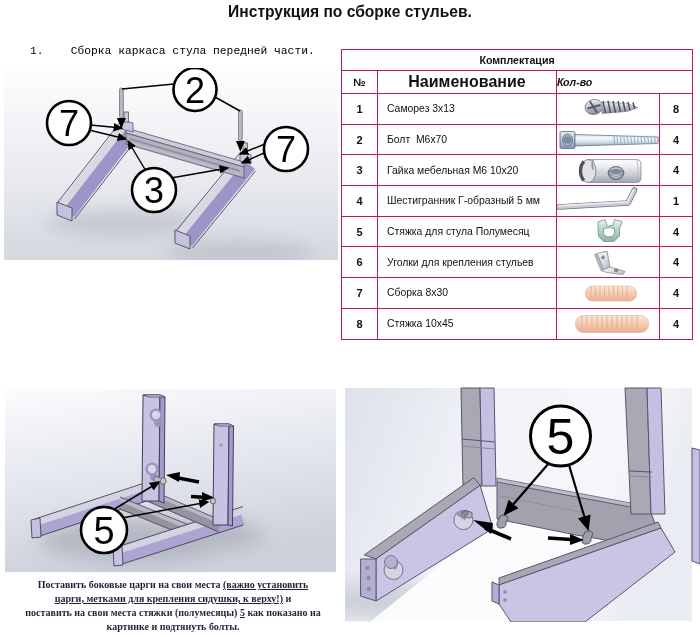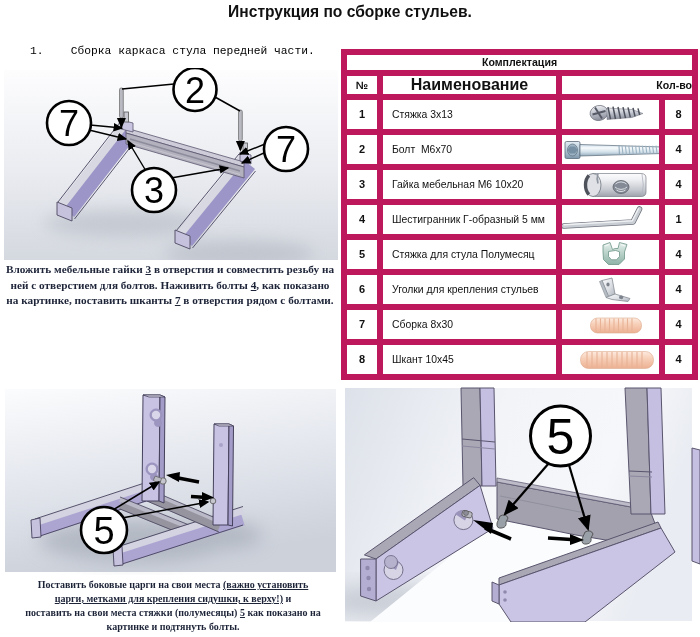--- a/index.html
+++ b/index.html
@@ -4,58 +4,57 @@
 <style>
 html,body{margin:0;padding:0;}
 #page{position:relative;width:700px;height:637px;background:#ffffff;overflow:hidden;font-family:"Liberation Sans",sans-serif;}
 #title{position:absolute;left:0;top:3px;width:700px;text-align:center;font-weight:bold;font-size:15.6px;color:#111;}
 #sec1{position:absolute;left:30px;top:45px;font-family:Liberation Mono, monospace;font-size:11.3px;color:#000;}
 #para1{position:absolute;left:2px;top:262px;width:336px;text-align:center;font-family:"Liberation Serif",serif;font-weight:bold;font-size:11.25px;line-height:15.5px;color:#1d2438;}
 #para2{position:absolute;left:0px;top:578px;width:346px;text-align:center;font-family:Liberation Serif, serif;font-weight:bold;font-size:10px;line-height:14px;color:#1d2438;}
 u{text-decoration:underline;}
 
 #tbl{position:absolute;left:341px;top:49px;border-collapse:collapse;table-layout:fixed;width:352px;}
-#tbl td{border:6px solid #be185d;padding:0;font-size:10.4px;color:#111;overflow:hidden;}
+#tbl td{border:1px solid #be185d;padding:0;font-size:10.4px;color:#111;overflow:hidden;}
 #tbl .num{text-align:center;font-weight:bold;font-size:11px !important;}
 #tbl .nm{padding-left:9px;}
 #tbl .ic{text-align:center;}
 #tbl .ic svg{display:block;margin:0 auto;}
 #drw1{position:absolute;left:4px;top:68px;}
 #drw2{position:absolute;left:3px;top:385px;}
 #drw3{position:absolute;left:345px;top:386px;}
 </style>
 </head>
 <body>
 <div id="page">
   <div id="title">Инструкция по сборке стульев.</div>
   <div id="sec1">1.&nbsp;&nbsp;&nbsp;&nbsp;Сборка каркаса стула передней части.</div>
 
-  <div id="para1">Вложить мебельные гайки <u>3</u> в отверстия и совместить резьбу на<br>ней с отверстием для болтов. Наживить болты <u>4</u>, как показано<br>на картинке, поставить шканты <u>7</u> в отверстия рядом с болтами.</div>
 
   <div id="para2">Поставить боковые царги на свои места <u>(важно установить</u><br><u>царги, метками для крепления сидушки, к верху!)</u> и<br>поставить на свои места стяжки (полумесяцы) <u>5</u> как показано на<br>картинке и подтянуть болты.</div>
 
   <table id="tbl" cellspacing="0">
     <colgroup>
         <col style="width:36px">
         <col style="width:179px">
         <col style="width:103px">
         <col style="width:33px">
       </colgroup>
     <tbody>
         <tr style="height:20.5px">
           <td colspan="4" style="text-align:center;font-weight:bold;font-size:10.6px;">Комплектация</td>
         </tr>
     <tr style="height:23.5px">
       <td class="num" style="font-size:10.6px;">№</td>
       <td style="text-align:center;font-weight:bold;font-size:16px;">Наименование</td>
-      <td colspan="2" style="text-align:right;font-weight:bold;font-size:10.6px;">Кол-во</td>
+      <td colspan="2" style="text-align:left;font-weight:bold;font-size:10.6px;font-style:italic;">Кол-во</td>
     </tr>
     <tr style="height:30.7px">
           <td class="num">1</td>
-          <td class="nm">Стяжка 3х13</td>
+          <td class="nm">Саморез 3х13</td>
           <td class="ic">
             <svg width="104" height="29" viewBox="0 0 104 29">
               <defs>
                 <linearGradient id="scr" x1="0" y1="0" x2="0" y2="1">
                   <stop offset="0" stop-color="#f0f1f4"></stop>
                   <stop offset="0.5" stop-color="#b9bdc7"></stop>
                   <stop offset="1" stop-color="#878b98"></stop>
                 </linearGradient>
               </defs>
               <ellipse cx="37" cy="13" rx="9" ry="7.5" fill="url(#scr)" stroke="#6a6e7a" stroke-width="0.7" transform="rotate(-12 37 13)"></ellipse>
@@ -194,21 +193,21 @@
                 </linearGradient>
               </defs>
               <rect x="28.5" y="8" width="51" height="15" rx="7" fill="url(#dw1)" stroke="#dcab8e" stroke-width="0.6"></rect>
               <path d="M34,8.5 l0,14 m4.5,-14 l0,14 m4.5,-14 l0,14 m4.5,-14 l0,14 m4.5,-14 l0,14 m4.5,-14 l0,14 m4.5,-14 l0,14 m4.5,-14 l0,14 m4.5,-14 l0,14" stroke="#e7b296" stroke-width="1.1"></path>
             </svg>
           </td>
           <td class="num">4</td>
         </tr>
     <tr style="height:30.7px">
           <td class="num">8</td>
-          <td class="nm">Шкант 10х45</td>
+          <td class="nm">Стяжка 10х45</td>
           <td class="ic">
             <svg width="104" height="29" viewBox="0 0 104 29">
               <defs>
                 <linearGradient id="dw2" x1="0" y1="0" x2="0" y2="1">
                   <stop offset="0" stop-color="#fdeadf"></stop>
                   <stop offset="0.4" stop-color="#f7d0b9"></stop>
                   <stop offset="1" stop-color="#edb092"></stop>
                 </linearGradient>
               </defs>
               <rect x="18.5" y="6.5" width="73" height="17" rx="8" fill="url(#dw2)" stroke="#dcab8e" stroke-width="0.6"></rect>

